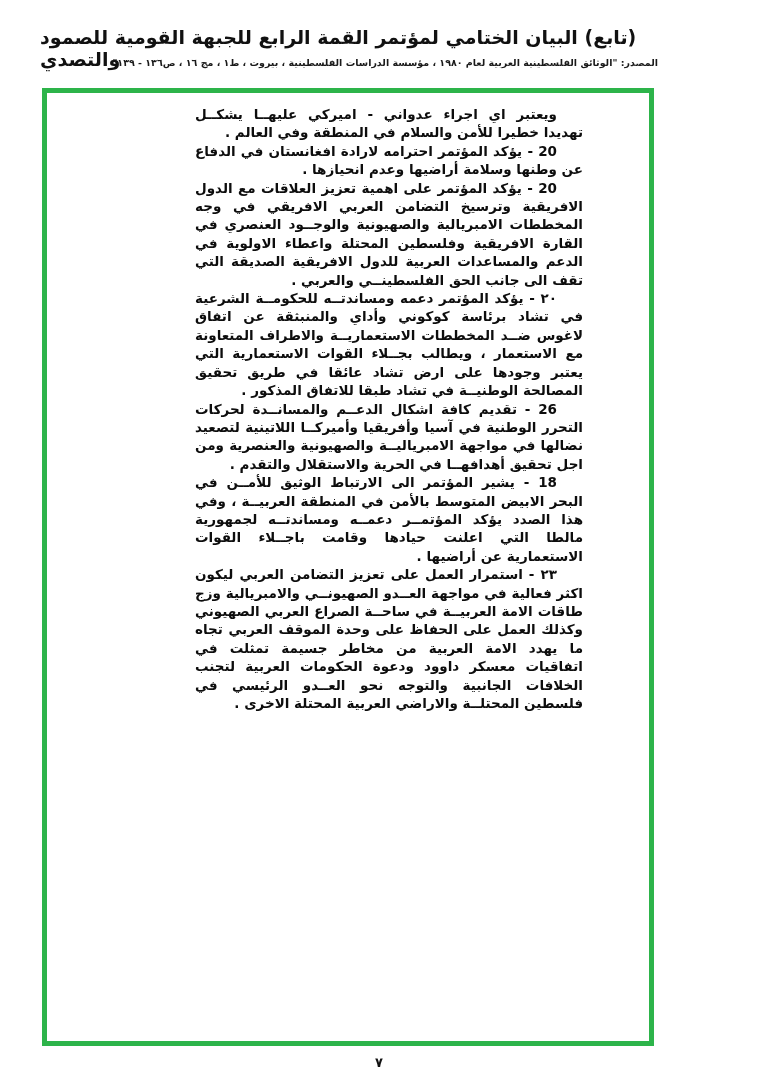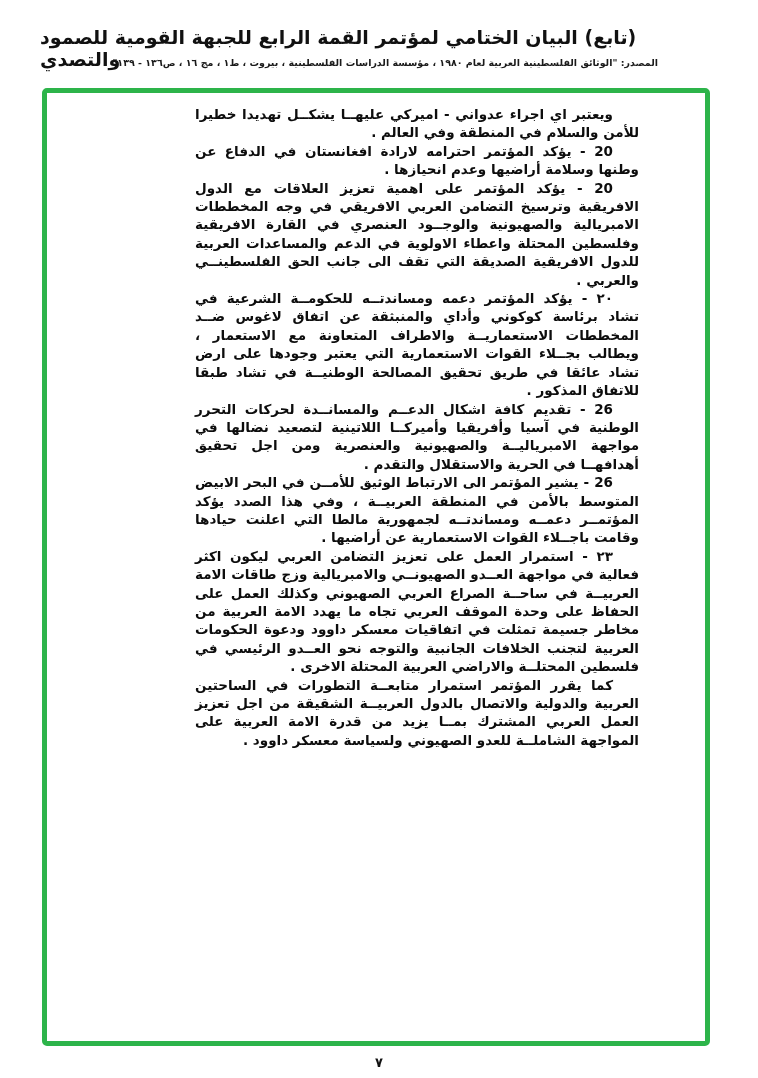--- a/index.html
+++ b/index.html
@@ -35,24 +35,24 @@
     direction: rtl;
     text-align: right;
     font-size: 9.5px;
     font-weight: bold;
     color: #1a1a1a;
   }
   .green-box {
     position: absolute;
     top: 88px;
     left: 42px;
-    width: 668px;
+    width: 612px;
     height: 958px;
     border: 5px solid #2db44a;
-    border-radius: 5px;
+    border-radius: 0;
     box-sizing: border-box;
     background: #ffffff;
   }
   .body-text {
     position: absolute;
     top: 12px;
     right: 66px;
     left: 148px;
     direction: rtl;
     text-align: justify;
@@ -86,21 +86,20 @@
 
   <div class="doc-source">المصدر: "الوثائق الفلسطينية العربية لعام ١٩٨٠ ،  مؤسسة الدراسات الفلسطينية ، بيروت ، ط١ ، مج ١٦ ، ص١٣٦ - ١٣٩"</div>
 
   <div class="green-box">
     <div class="body-text">
       <p>ويعتبر اي اجراء عدواني - اميركي عليهــا يشكــل تهديدا خطيرا للأمن والسلام في المنطقة وفي العالم .</p>
       <p>20 - يؤكد المؤتمر احترامه لارادة افغانستان في الدفاع عن وطنها وسلامة أراضيها وعدم انحيازها .</p>
       <p>20 - يؤكد المؤتمر على اهمية تعزيز العلاقات مع الدول الافريقية وترسيخ التضامن العربي الافريقي في وجه المخططات الامبريالية والصهيونية والوجــود العنصري في القارة الافريقية وفلسطين المحتلة واعطاء الاولوية في الدعم والمساعدات العربية للدول الافريقية الصديقة التي تقف الى جانب الحق الفلسطينــي والعربي .</p>
       <p>٢٠ - يؤكد المؤتمر دعمه ومساندتــه للحكومــة الشرعية في تشاد برئاسة كوكوني وأداي والمنبثقة عن اتفاق لاغوس ضــد المخططات الاستعماريــة والاطراف المتعاونة مع الاستعمار ، ويطالب بجــلاء القوات الاستعمارية التي يعتبر وجودها على ارض تشاد عائقا في طريق تحقيق المصالحة الوطنيــة في تشاد طبقا للاتفاق المذكور .</p>
       <p>26 - تقديم كافة اشكال الدعــم والمسانــدة لحركات التحرر الوطنية في آسيا وأفريقيا وأميركــا اللاتينية لتصعيد نضالها في مواجهة الامبرياليــة والصهيونية والعنصرية ومن اجل تحقيق أهدافهــا في الحرية والاستقلال والتقدم .</p>
-      <p>26 - يشير المؤتمر الى الارتباط الوثيق للأمــن في البحر الابيض المتوسط بالأمن في المنطقة العربيــة ، وفي هذا الصدد يؤكد المؤتمــر دعمــه ومساندتــه لجمهورية مالطا التي اعلنت حيادها وقامت باجــلاء القوات الاستعمارية عن أراضيها .</p>
+      <p>18 - يشير المؤتمر الى الارتباط الوثيق للأمــن في البحر الابيض المتوسط بالأمن في المنطقة العربيــة ، وفي هذا الصدد يؤكد المؤتمــر دعمــه ومساندتــه لجمهورية مالطا التي اعلنت حيادها وقامت باجــلاء القوات الاستعمارية عن أراضيها .</p>
       <p>٢٣ - استمرار العمل على تعزيز التضامن العربي ليكون اكثر فعالية في مواجهة العــدو الصهيونــي والامبريالية وزج طاقات الامة العربيــة في ساحــة الصراع العربي الصهيوني وكذلك العمل على الحفاظ على وحدة الموقف العربي تجاه ما يهدد الامة العربية من مخاطر جسيمة تمثلت في اتفاقيات معسكر داوود ودعوة الحكومات العربية لتجنب الخلافات الجانبية والتوجه نحو العــدو الرئيسي في فلسطين المحتلــة والاراضي العربية المحتلة الاخرى .</p>
-      <p>كما يقرر المؤتمر استمرار متابعــة التطورات في الساحتين العربية والدولية والاتصال بالدول العربيــة الشقيقة من اجل تعزيز العمل العربي المشترك بمــا يزيد من قدرة الامة العربية على المواجهة الشاملــة للعدو الصهيوني ولسياسة معسكر داوود .</p>
     </div>
   </div>
 
   <div class="page-number">٧</div>
 
 </div>
 
 </body></html>

